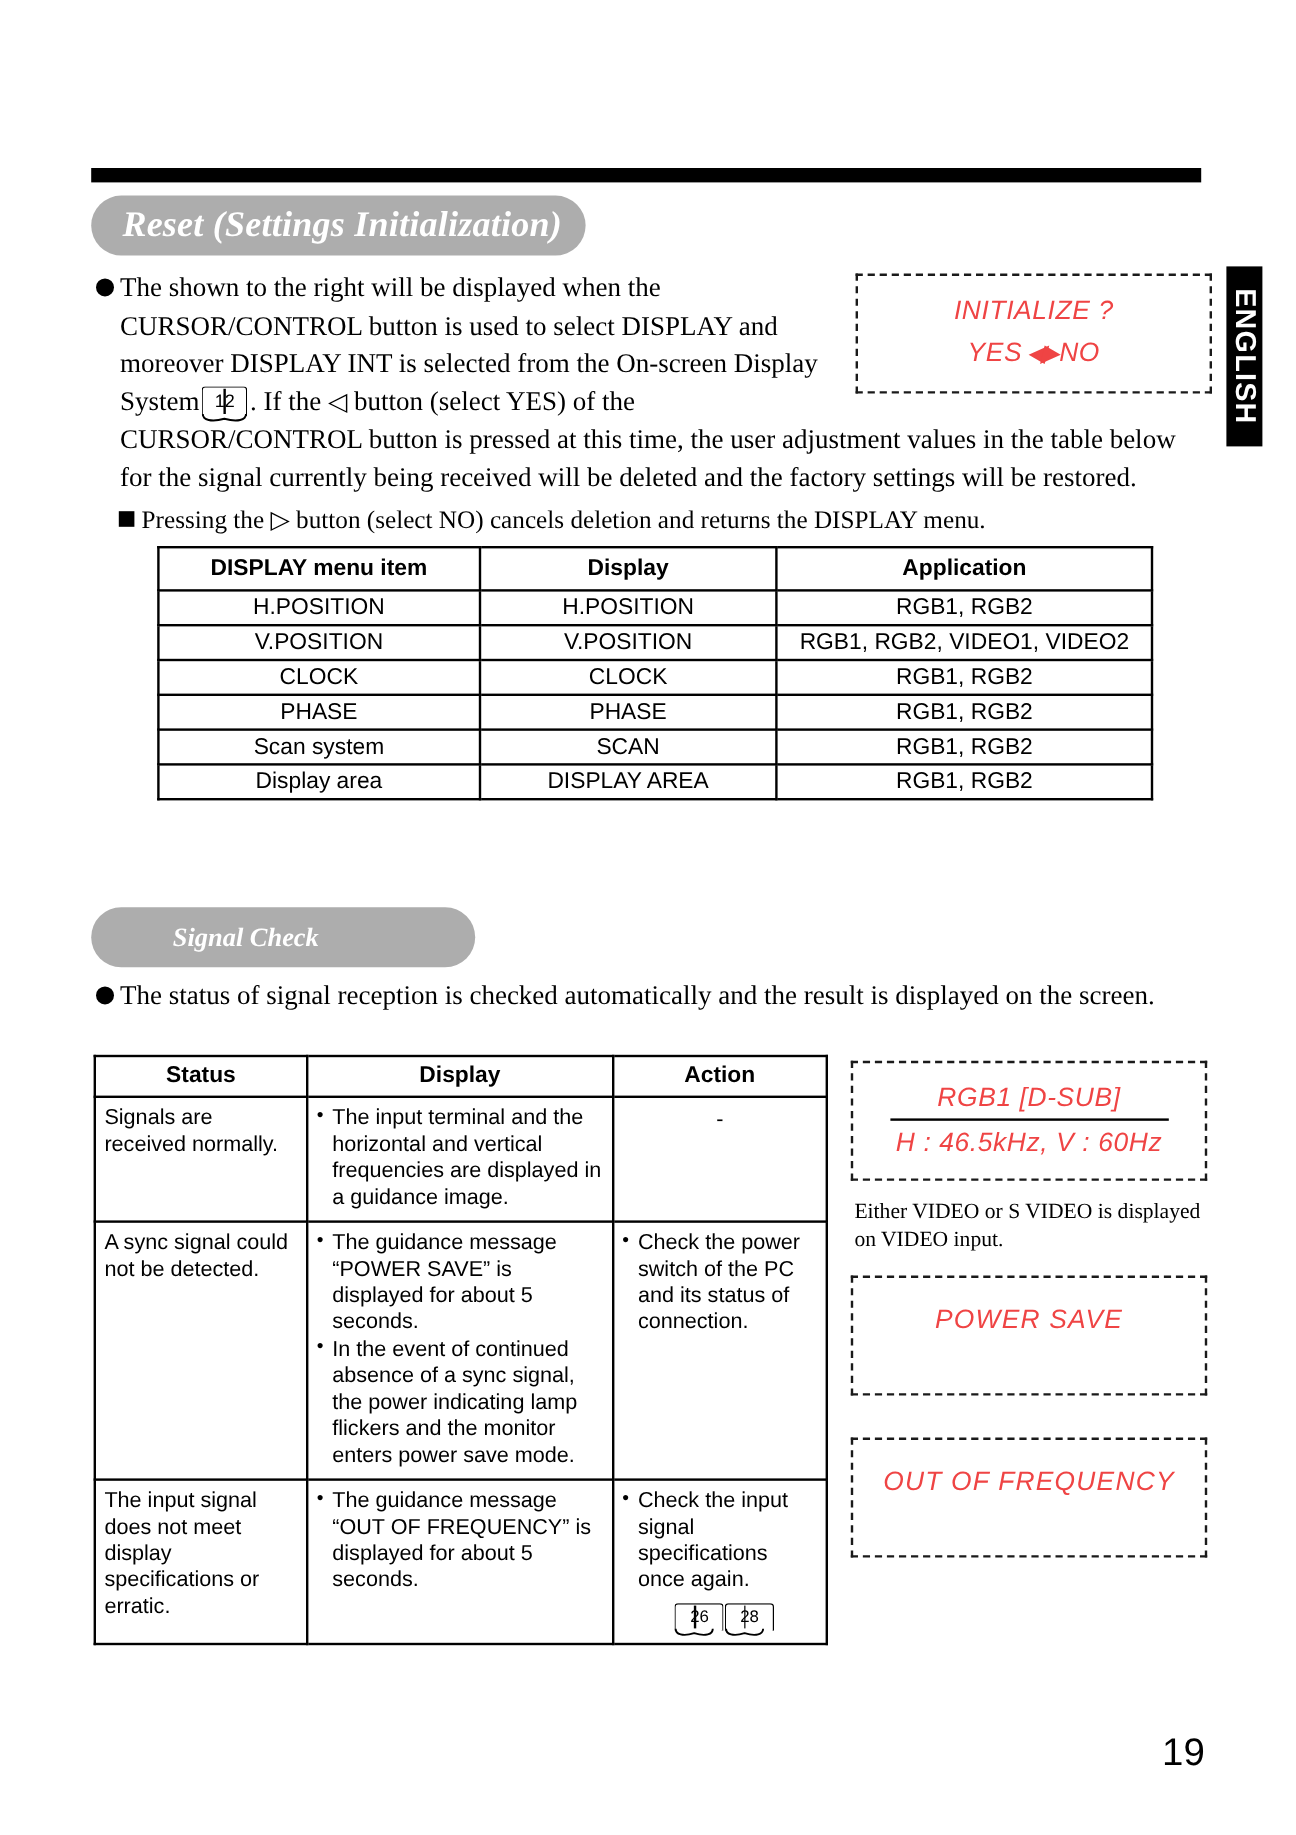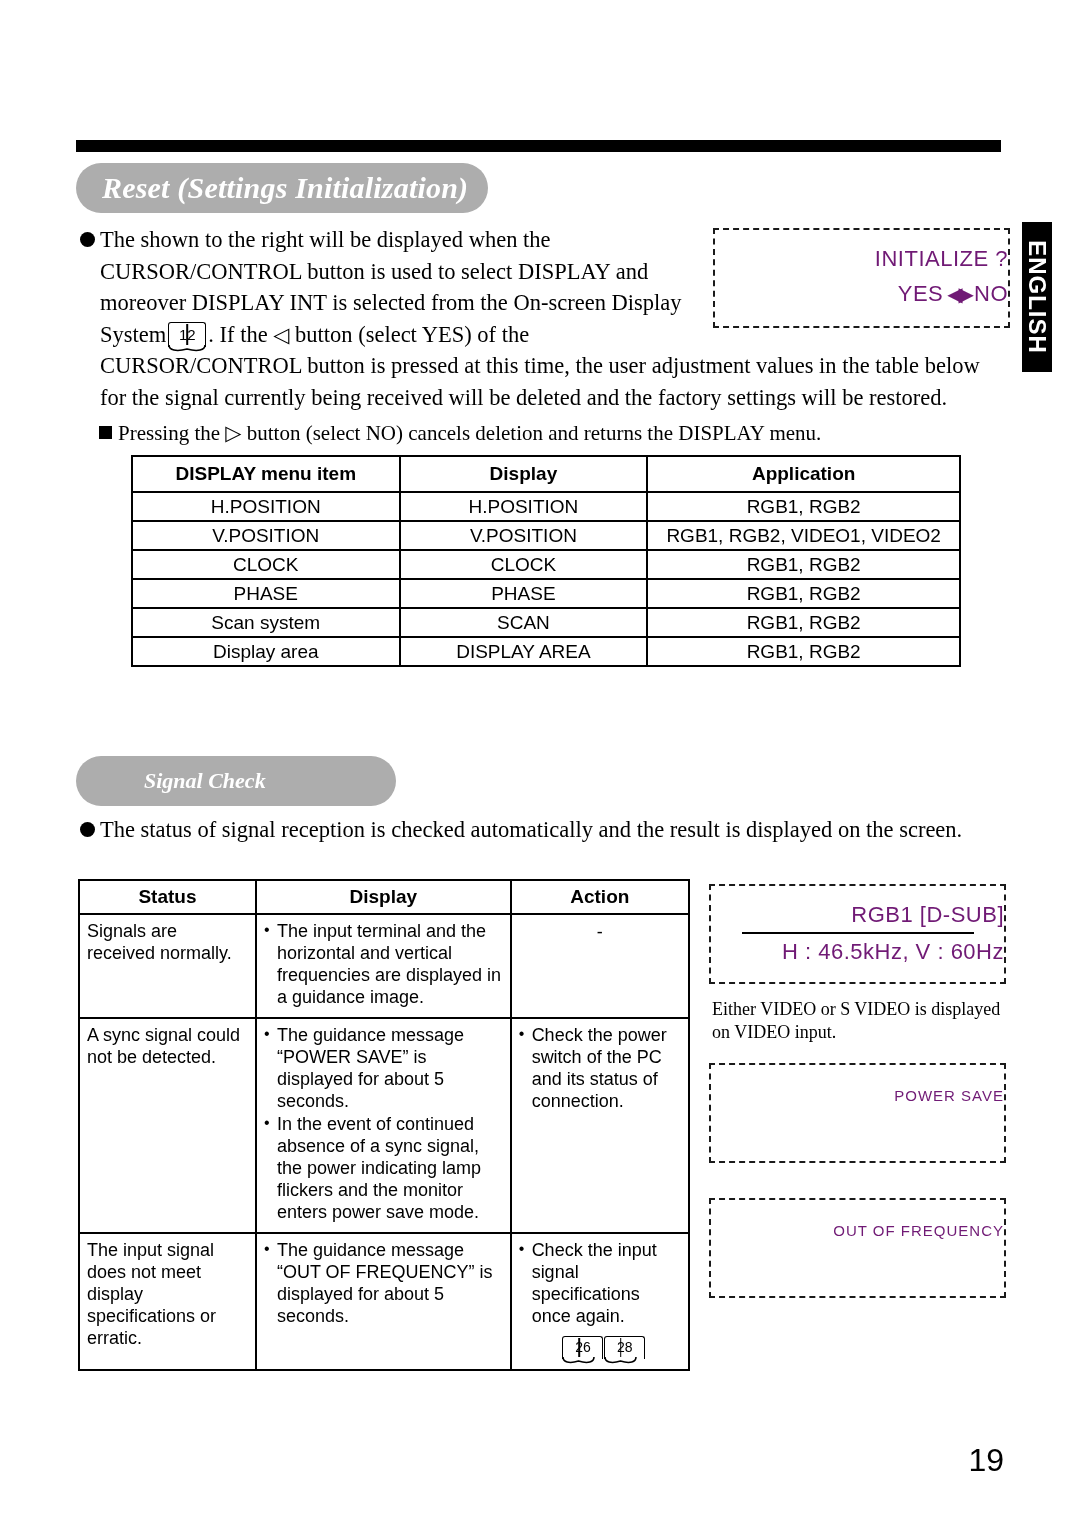--- a/index.html
+++ b/index.html
@@ -153,31 +153,32 @@
 
   .tri { font-size: 21px; }
 
   
   .osd {
     position: absolute;
     border: 2.5px dashed #1a1a1a;
     background: #fff;
     box-sizing: border-box;
     font-family: "Liberation Sans", sans-serif;
-    text-align: right;
-    color: #701a75;
+    text-align: center;
+    color: #ef4444;
+    font-style: italic;
   }
   #osd-init  { left: 713px; top: 228px; width: 297px; height: 100px; }
   #osd-rgb1  { left: 709px; top: 884px; width: 297px; height: 100px; }
   #osd-psave { left: 709px; top: 1063px; width: 297px; height: 100px; }
   #osd-oof   { left: 709px; top: 1198px; width: 297px; height: 100px; }
 
   .osd-line1 { font-size: 22px; margin-top: 16px; letter-spacing: 0.5px; }
   .osd-line2 { font-size: 22px; margin-top: 9px; letter-spacing: 0.5px; }
-  .osd-single { font-size: 15px; margin-top: 22px; letter-spacing: 1px; }
+  .osd-single { font-size: 22px; margin-top: 22px; letter-spacing: 1px; }
 
   .yesno {
     display: inline-flex;
     align-items: center;
     gap: 4px;
   }
   .arrows { font-size: 20px; letter-spacing: -4px; }
 
   .rgb-underline {
     width: 232px;

